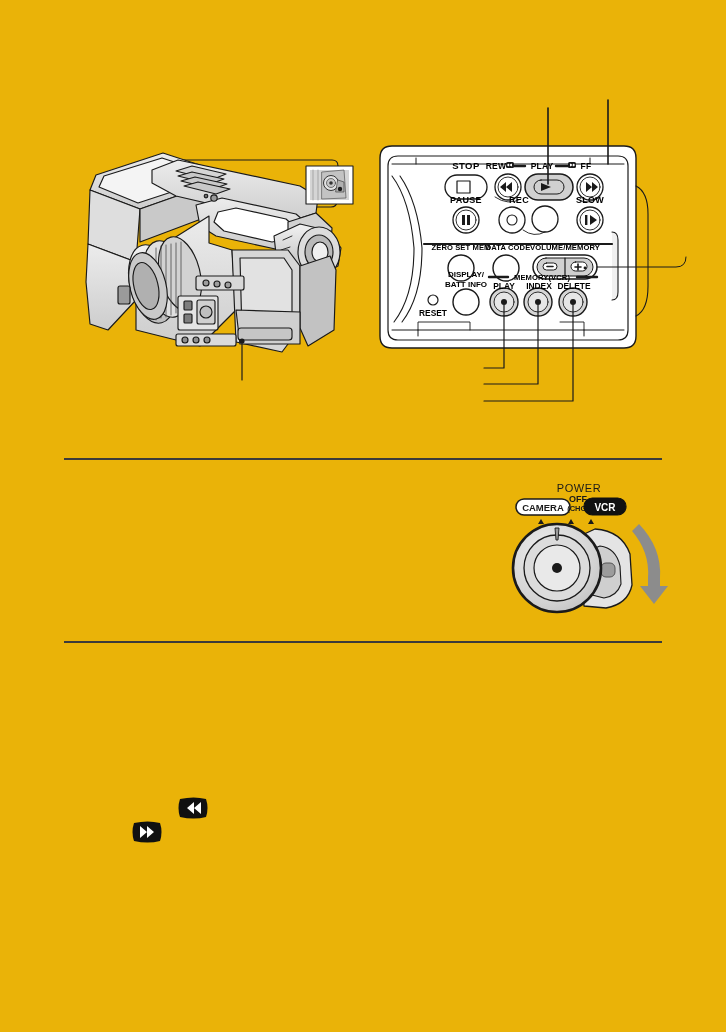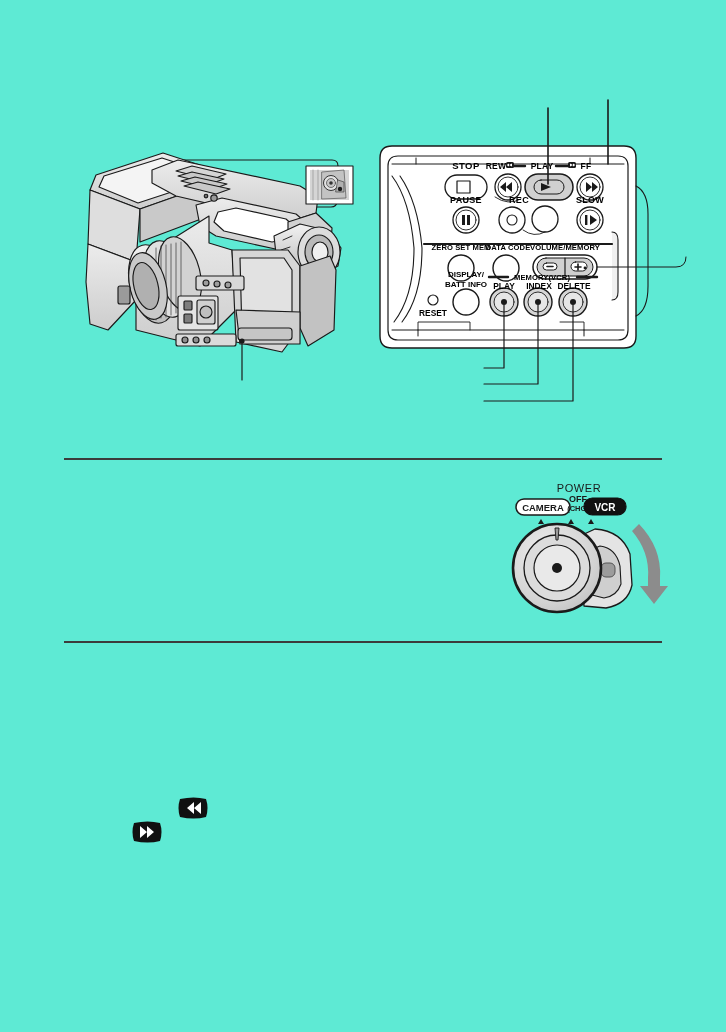--- a/index.html
+++ b/index.html
@@ -12,21 +12,21 @@
     height: 1032px;
     position: relative;
     font-family: "Liberation Sans", sans-serif;
     overflow: hidden;
   }
   .page {
     position: absolute;
     left: 0; top: 0;
     width: 726px;
     height: 1032px;
-    background: #5eead4;
+    background: #eab308;
   }
 
   
   .rule {
     position: absolute;
     left: 64px;
     width: 598px;
     height: 1.6px;
     background: #3b3b3b;
   }

